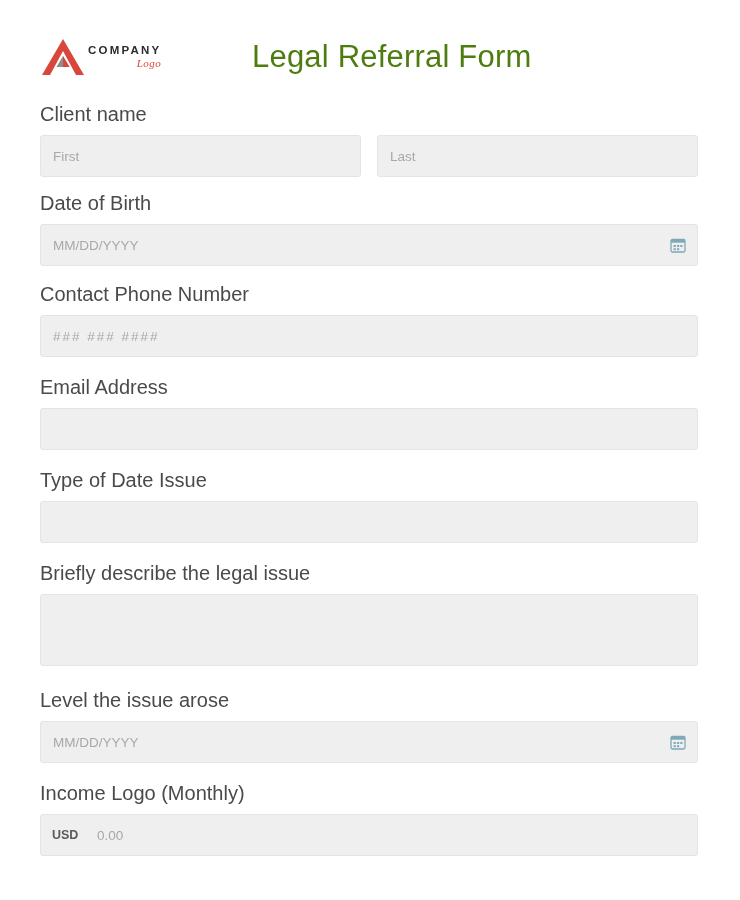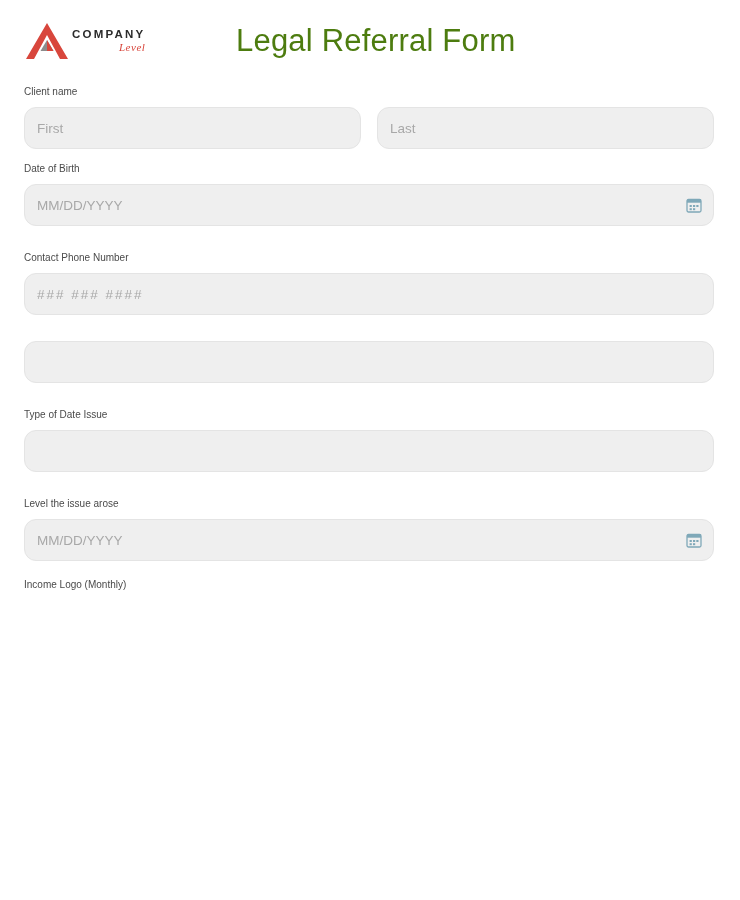--- a/index.html
+++ b/index.html
@@ -11,21 +11,21 @@
   body {
     width: 740px;
     height: 900px;
     font-family: "Liberation Sans", sans-serif;
     color: #3c3c3c;
     overflow: hidden;
   }
   .page {
     width: 740px;
     height: 900px;
-    padding: 0;
+    padding: 16px;
     position: relative;
   }
 
   
   .header {
     display: flex;
     align-items: center;
     padding: 12px 0 10px 24px;
     height: 80px;
   }
@@ -72,31 +72,31 @@
   }
 
   
   .form {
     padding: 6px 26px 0 24px;
   }
   .field {
     margin-bottom: 14px;
   }
   .field-label {
-    font-size: 10px;
+    font-size: 20px;
     color: #4a4a4a;
     margin-bottom: 9px;
     line-height: 1.2;
   }
   .input {
     width: 100%;
     height: 42px;
     background: #efefef;
     border: 1px solid #e4e4e4;
-    border-radius: 12px;
+    border-radius: 3px;
     padding: 0 12px;
     font-size: 13.5px;
     font-family: "Liberation Sans", sans-serif;
     color: #444;
     outline: none;
     display: flex;
     align-items: center;
   }
   .input::placeholder { color: #a8a8a8; }
 
@@ -149,40 +149,40 @@
     left: 12px;
     top: 50%;
     transform: translateY(-50%);
     font-size: 12.5px;
     font-weight: 700;
     color: #5a5a5a;
     pointer-events: none;
   }
 
   .field-dob { margin-bottom: 16px; }
-  .field-gap-lg { margin-bottom: 18px; margin-top: 26px; }
+  .field-gap-lg { margin-bottom: 18px; }
 </style>
 </head>
 <body>
 
 <div class="page">
 
   <div class="header">
     <div class="logo">
       <div class="logo-mark">
         <svg width="46" height="40" viewBox="0 0 46 40" xmlns="http://www.w3.org/2000/svg">
           <polygon points="23,2 44,38 36,38 23,14 10,38 2,38" fill="#d8463c"></polygon>
           <polygon points="23,17 31,31 15,31" fill="#ffffff"></polygon>
           <polygon points="23,19 29.5,30 16.5,30" fill="#8c8c8c"></polygon>
           <polygon points="23,19 29.5,30 23,30" fill="#d8463c"></polygon>
         </svg>
       </div>
       <div class="logo-text">
         <div class="logo-company">COMPANY</div>
-        <div class="logo-sub">Level</div>
+        <div class="logo-sub">Logo</div>
       </div>
     </div>
     <div class="form-title">Legal Referral Form</div>
   </div>
 
   <div class="form">
 
     <div class="field">
       <div class="field-label">Client name</div>
       <div class="row-two">
@@ -212,28 +212,33 @@
         </span>
       </div>
     </div>
 
     <div class="field field-gap-lg">
       <div class="field-label">Contact Phone Number</div>
       <input class="input phone-input" type="text" placeholder="### ### ####" style="">
     </div>
 
     <div class="field field-gap-lg">
+      <div class="field-label">Email Address</div>
       <input class="input" type="text" placeholder="" style="">
     </div>
 
     <div class="field field-gap-lg">
       <div class="field-label">Type of Date Issue</div>
       <input class="input" type="text" placeholder="" style="">
     </div>
 
+    <div class="field field-gap-lg">
+      <div class="field-label">Briefly describe the legal issue</div>
+      <textarea class="textarea" placeholder="" style=""></textarea>
+    </div>
 
     <div class="field field-gap-lg">
       <div class="field-label">Level the issue arose</div>
       <div class="input-with-icon">
         <input class="input" type="text" placeholder="MM/DD/YYYY" style="">
         <span class="cal-icon">
           <svg width="16" height="16" viewBox="0 0 16 16" xmlns="http://www.w3.org/2000/svg">
             <rect x="1" y="2.5" width="14" height="12.5" rx="1.5" fill="none" stroke="#7fa8b8" stroke-width="1.3"></rect>
             <rect x="1" y="2.5" width="14" height="3.2" fill="#7fa8b8"></rect>
             <rect x="3.6" y="8" width="2.2" height="2" fill="#7fa8b8"></rect>
@@ -241,16 +246,20 @@
             <rect x="10.3" y="8" width="2.2" height="2" fill="#7fa8b8"></rect>
             <rect x="3.6" y="11.2" width="2.2" height="2" fill="#7fa8b8"></rect>
             <rect x="7" y="11.2" width="2.2" height="2" fill="#7fa8b8"></rect>
           </svg>
         </span>
       </div>
     </div>
 
     <div class="field">
       <div class="field-label">Income Logo (Monthly)</div>
+      <div class="money-wrap">
+        <span class="money-prefix">USD</span>
+        <input class="input" type="text" placeholder="0.00" style="">
+      </div>
     </div>
 
   </div>
 </div>
 
 </body></html>

